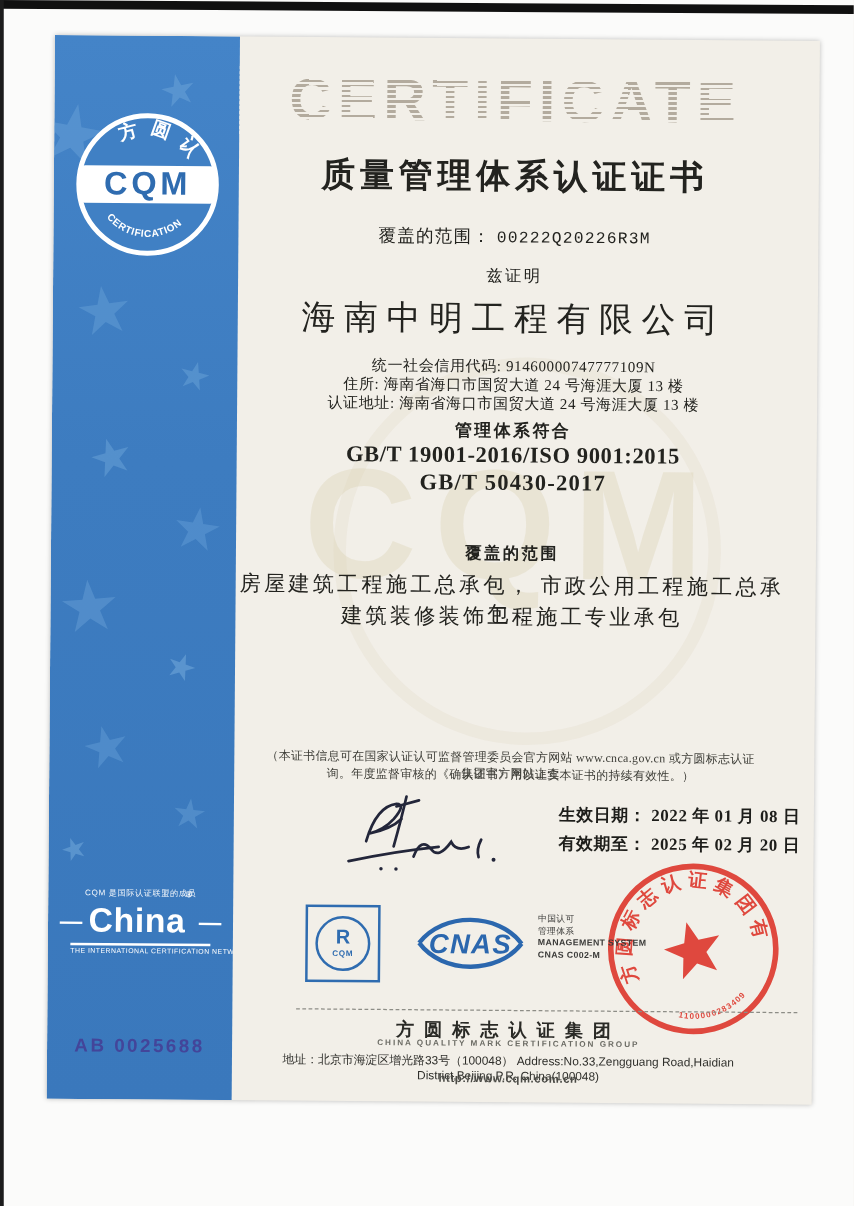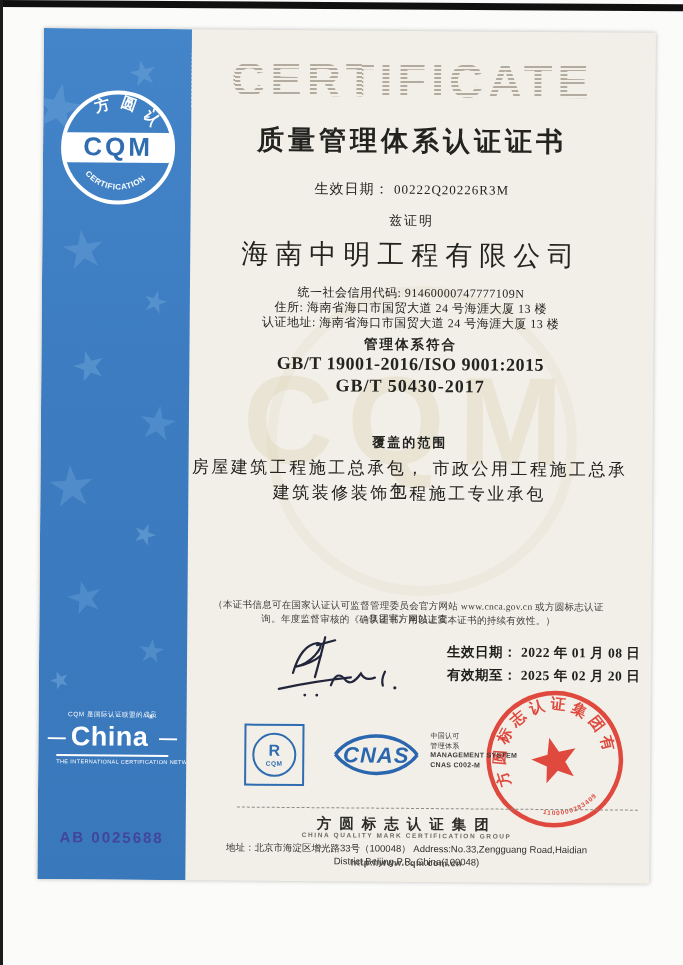--- a/index.html
+++ b/index.html
@@ -168,22 +168,22 @@
   <div class="watermark">CQM</div>
 
   <div class="title-en-wrap">
     <div class="txt">CERTIFICATE</div>
     <div class="stripes"></div>
   </div>
 
   <div class="line title-zh">质量管理体系认证证书</div>
 
   <div class="line certno">
-    <span>生效日期：</span>
-    <span style="font-family:Liberation Serif, serif;font-size:13px;">00222Q20226R3M</span>
+    <span>覆盖的范围：</span>
+    <span style="font-family:Liberation Mono, monospace;font-size:13px;">00222Q20226R3M</span>
   </div>
 
   <div class="line certify">兹证明</div>
   <div class="line company">海南中明工程有限公司</div>
   <div class="line small-info credit">统一社会信用代码: 91460000747777109N</div>
   <div class="line small-info residence">住所: 海南省海口市国贸大道 24 号海涯大厦 13 楼</div>
   <div class="line small-info auditaddr">认证地址: 海南省海口市国贸大道 24 号海涯大厦 13 楼</div>
 
   <div class="line conform">管理体系符合</div>
   <div class="line std std1">GB/T 19001-2016/ISO 9001:2015</div>

